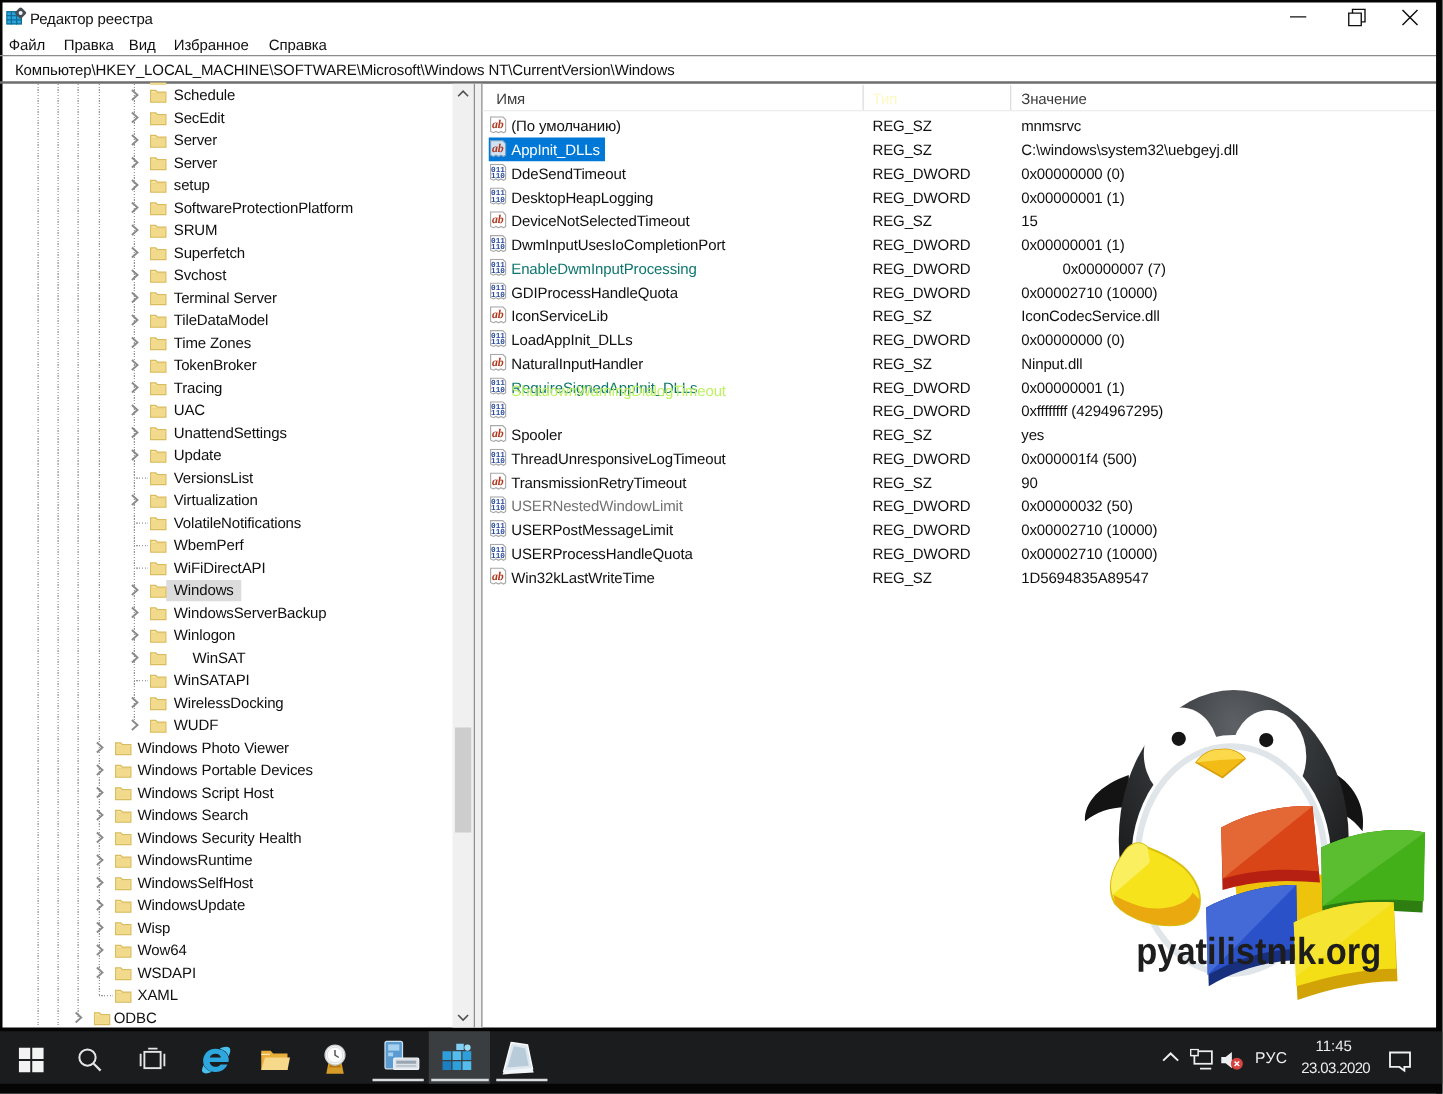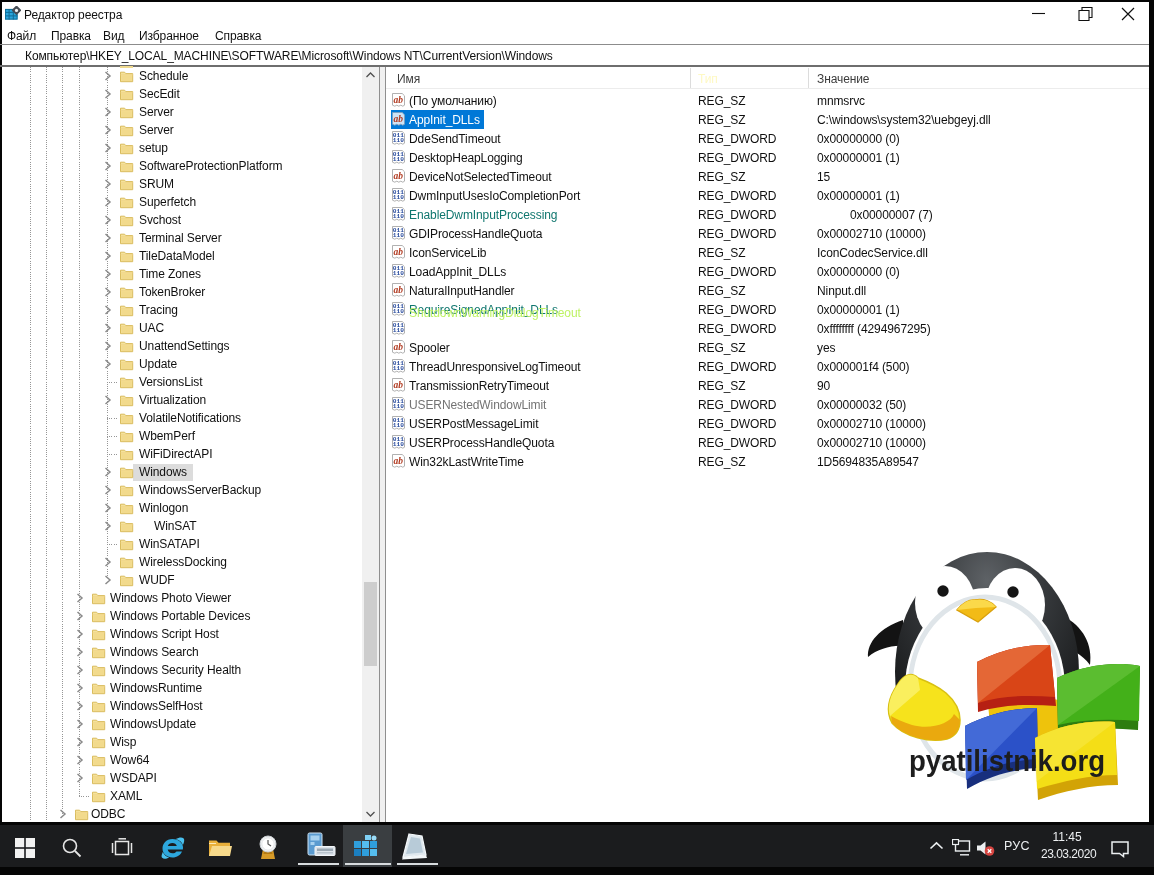--- a/index.html
+++ b/index.html
@@ -27,21 +27,21 @@
 <path d="M53 7.5 H63 V17.5 H53 Z" fill="none" stroke="#101010" stroke-width="1.1"></path>
 <path d="M56 7.5 V4.5 H66 V14.5 H63" fill="none" stroke="#101010" stroke-width="1.1"></path>
 <path d="M96 5 L108 17 M108 5 L96 17" stroke="#101010" stroke-width="1.2"></path>
 </svg>
 <div class="abs t12" style="left:7px;top:29px">Файл</div>
 <div class="abs t12" style="left:51px;top:29px">Правка</div>
 <div class="abs t12" style="left:103px;top:29px">Вид</div>
 <div class="abs t12" style="left:139px;top:29px">Избранное</div>
 <div class="abs t12" style="left:215px;top:29px">Справка</div>
 <div class="abs" style="left:0px;top:44px;width:1149px;height:1px;background:#8c8c8c"></div>
-<div class="abs t12" style="left:25px;top:49px">Компьютер\HKEY_LOCAL_MACHINE\SOFTWARE\Microsoft\Windows NT\CurrentVersion\Windows</div>
+<div class="abs t12" style="left:12px;top:49px">Компьютер\HKEY_LOCAL_MACHINE\SOFTWARE\Microsoft\Windows NT\CurrentVersion\Windows</div>
 <div class="abs" style="left:0px;top:65px;width:1149px;height:2px;background:#6e6e6e"></div>
 <div class="abs" style="left:120px;top:66px;width:13px;height:2px;background:#f0da8e"></div>
 <div class="vline" style="left:30px;top:67px;height:753px"></div>
 <div class="vline" style="left:46px;top:67px;height:753px"></div>
 <div class="vline" style="left:62px;top:67px;height:747px"></div>
 <div class="vline" style="left:79px;top:67px;height:730px"></div>
 <div class="vline" style="left:107px;top:67px;height:513px"></div>
 <svg class="abs" style="left:103.5px;top:71px" width="8" height="10" viewBox="0 0 8 10">
 <path d="M1.5 1 L6 5 L1.5 9" fill="none" stroke="#8a8a8a" stroke-width="1.5"></path>
 </svg>

